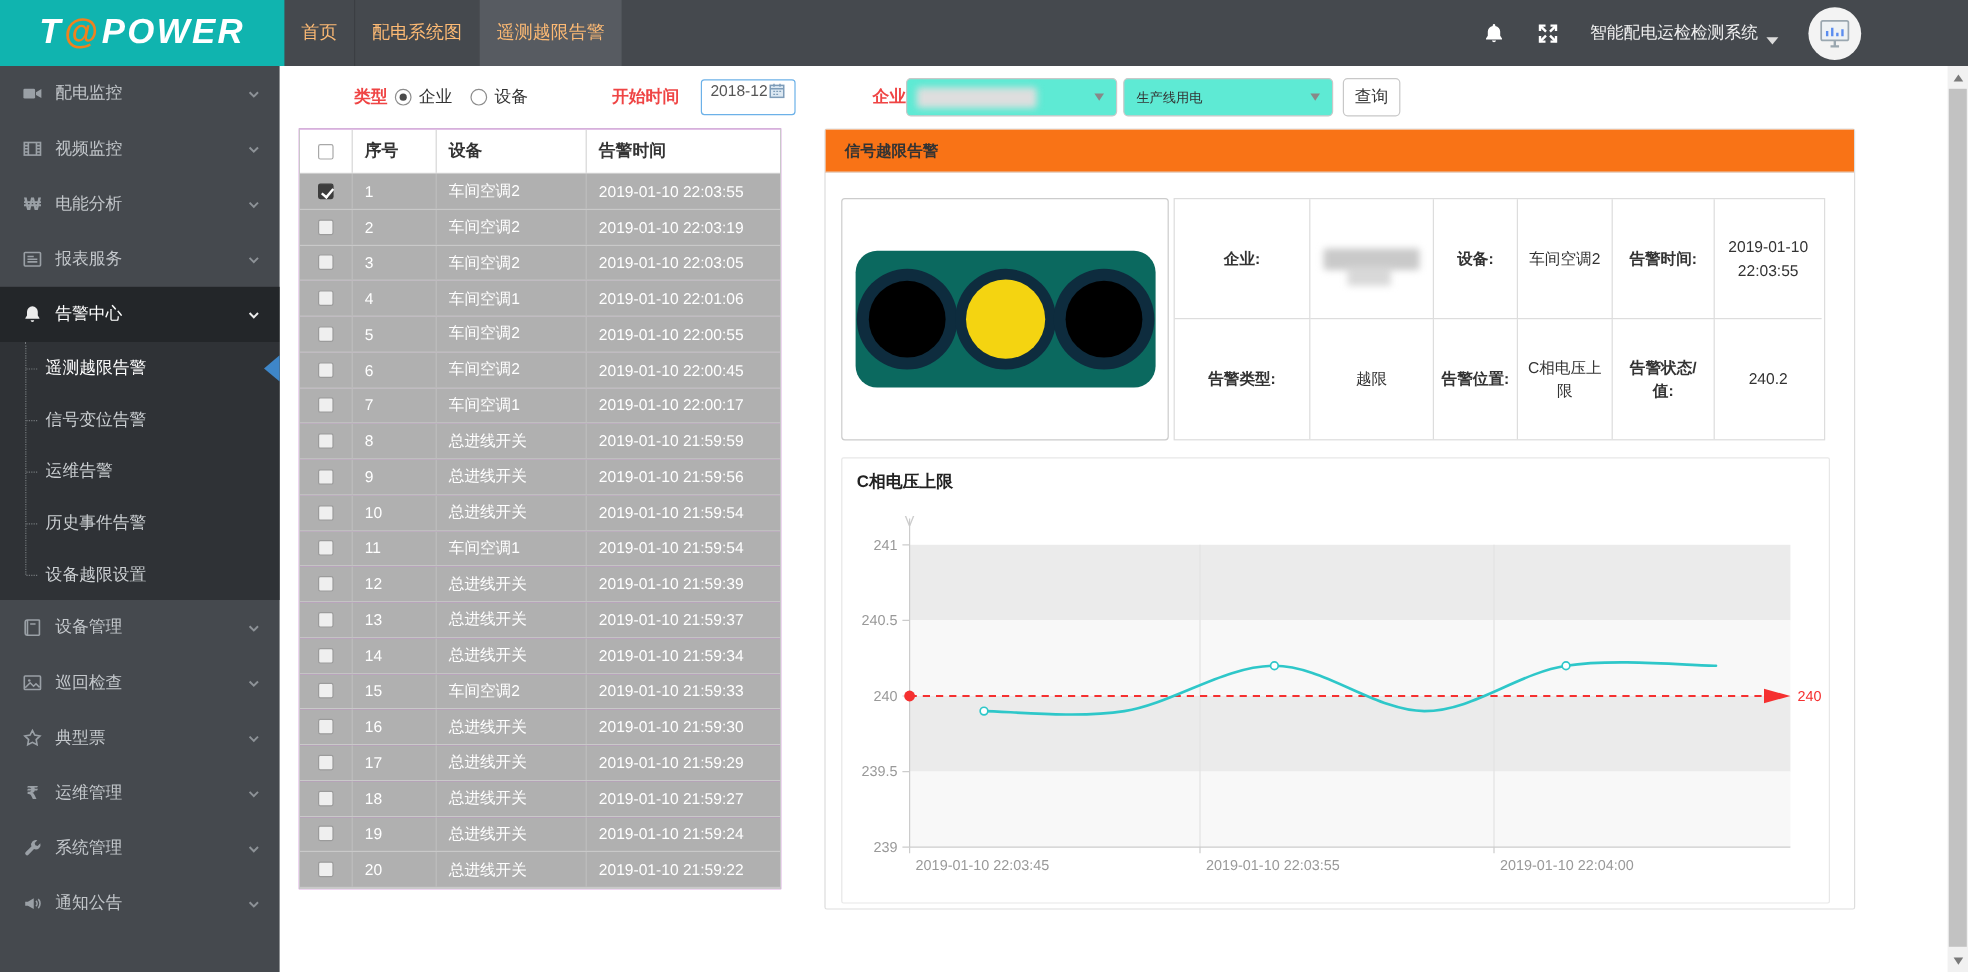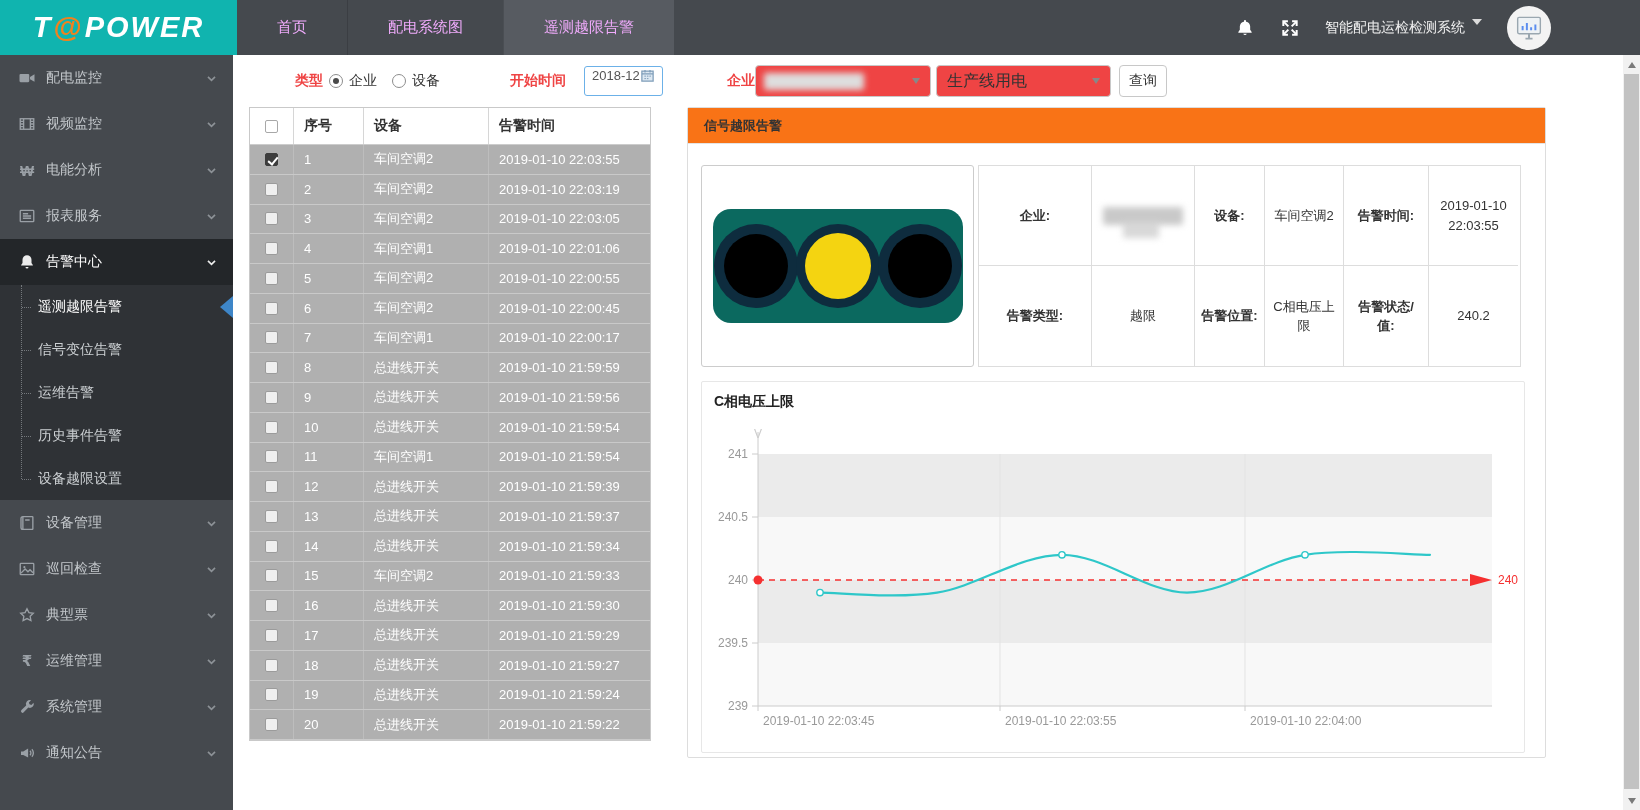--- a/index.html
+++ b/index.html
@@ -6,27 +6,27 @@
   body{background:#fff}
   .app{position:relative;width:1640px;height:810px;background:#fff;overflow:hidden;
        font-family:"Liberation Sans","DejaVu Sans",sans-serif;color:#333}
 
   
   .topbar{position:absolute;left:0;top:0;width:100%;height:55px;background:#45494e;display:flex}
   .logo{width:237px;height:55px;background:#10b4af;display:flex;align-items:center;justify-content:center;
         font-size:29px;font-weight:bold;color:#fff;letter-spacing:2px;font-style:italic}
   .logo .at{color:#f0821e;margin:0 1px;font-style:normal}
   .tabs{display:flex;align-items:stretch}
-  .tab{display:flex;align-items:center;padding:0 40px;color:#f0abfc;font-size:15px;cursor:pointer;white-space:nowrap}
+  .tab{display:flex;align-items:center;padding:0 14px;color:#fdba74;font-size:15px;cursor:pointer;white-space:nowrap}
   .tab+.tab{border-left:1px solid rgba(0,0,0,.14)}
   .tab.active{background:#575b61}
   .top-right{position:absolute;right:0;top:0;height:55px;display:flex;align-items:center;gap:25px;padding-right:89px}
   .tb-icon{width:20px;height:20px;color:#fff;cursor:pointer}
   .tb-icon svg{width:100%;height:100%;display:block}
-  .sys-menu{display:flex;align-items:flex-start;gap:7px;color:#f0f0f0;font-size:14px;cursor:pointer;white-space:nowrap}
+  .sys-menu{display:flex;align-items:flex-end;gap:7px;color:#f0f0f0;font-size:14px;cursor:pointer;white-space:nowrap}
   .caret-down{width:0;height:0;border-left:5px solid transparent;border-right:5px solid transparent;border-top:6px solid #dcdcdc}
   .avatar{width:44px;height:44px;border-radius:50%;background:#f3f3f3;display:flex;align-items:center;justify-content:center;cursor:pointer;overflow:hidden}
   .avatar svg{width:34px;height:34px}
 
   
   .sidebar{position:absolute;left:0;top:55px;width:233px;height:755px;background:#45494e}
   .side-item{height:46px;display:flex;align-items:center;padding:0 15px 0 17px;color:#c3c7cb;font-size:14px;cursor:pointer}
   .side-item .ic{width:20px;height:20px;margin-right:9px;color:#9aa0a6;display:flex;align-items:center;justify-content:center;
                  font-size:15px;font-weight:bold}
   .side-item .ic svg{width:18px;height:18px}
@@ -47,22 +47,22 @@
   .filter-bar{position:absolute;left:237px;top:55px;right:17px;height:52px;background:#fff}
   .f-label{position:absolute;top:0;height:52px;display:flex;align-items:center;font-weight:bold;font-size:14px;color:#ef4444}
   .radio-group{position:absolute;left:92px;top:0;height:52px;display:flex;align-items:center;gap:15px}
   .radio-opt{display:flex;align-items:center;gap:6px;font-size:14px;color:#333;cursor:pointer}
   .radio{width:14px;height:14px;border:1px solid #8d8d8d;border-radius:50%;background:#fff;position:relative}
   .radio.sel::after{content:"";position:absolute;left:3px;top:3px;width:6px;height:6px;border-radius:50%;background:#4a4a4a}
   .date-box{position:absolute;left:347px;top:11px;width:79px;height:30px;border:1px solid #6cb1e8;border-radius:3px;background:#fff;
             display:flex;align-items:center;padding:0 4px 12px 7px}
   .date-box input{border:0;outline:0;width:48px;font-size:13px;color:#555;font-family:inherit;background:transparent}
   .cal-icon{width:15px;height:15px;display:block;cursor:pointer}
-  .select{position:absolute;top:10px;height:32px;border:1px solid #c8c8c8;border-radius:4px;background:#ef4444;cursor:pointer;
-          display:flex;align-items:center;padding-left:10px;font-size:16px;color:#333}
+  .select{position:absolute;top:10px;height:32px;border:1px solid #c8c8c8;border-radius:4px;background:#5eead4;cursor:pointer;
+          display:flex;align-items:center;padding-left:10px;font-size:11px;color:#333}
   .sel-caret{position:absolute;right:10px;top:50%;margin-top:-3px;width:0;height:0;
              border-left:4px solid transparent;border-right:4px solid transparent;border-top:6px solid #888}
   .select-blob{position:absolute;left:8px;top:7px;width:100px;height:17px;background:#dedede;border-radius:2px;filter:blur(3px)}
   .query-btn{position:absolute;left:882px;top:10px;width:48px;height:32px;border:1px solid #c8c8c8;border-radius:4px;
              background:#fff;font-size:14px;color:#333;cursor:pointer;font-family:inherit}
 
   
   .alarm-table{position:absolute;left:249px;top:107px;width:402px;border:1px solid #c9c9c9;background:#d946ef}
   .t-row{display:flex;align-items:stretch}
   .t-head .t-row{height:37px;background:#fff;font-weight:bold;font-size:14px;color:#333;border-bottom:1px solid #ccc}

